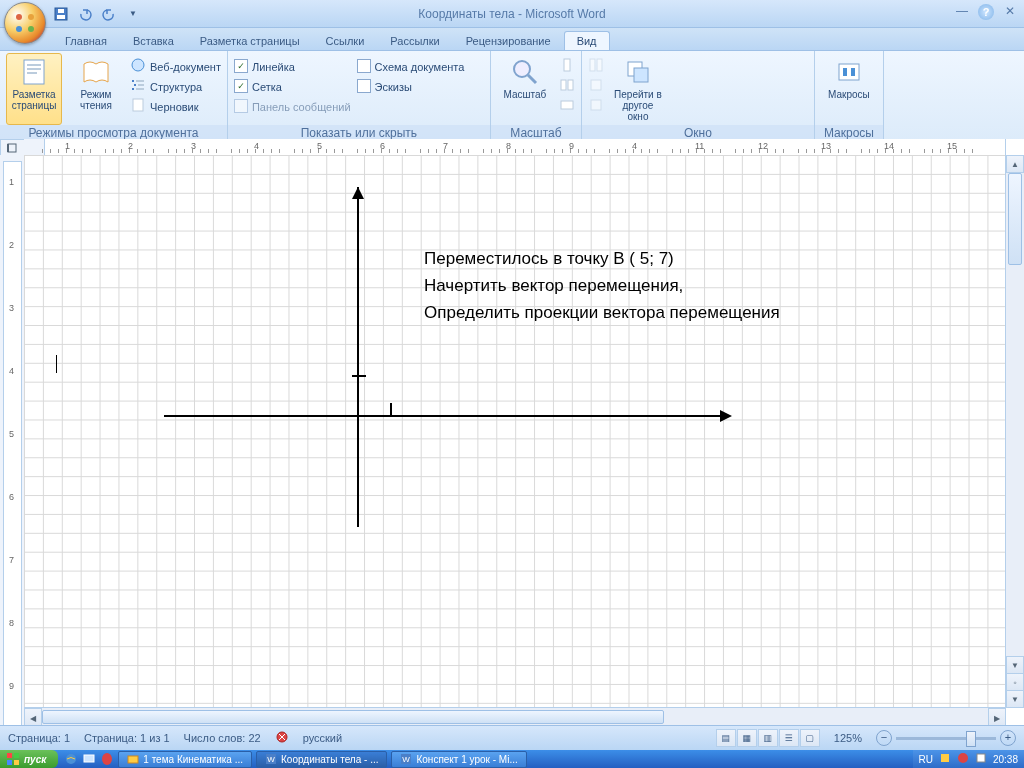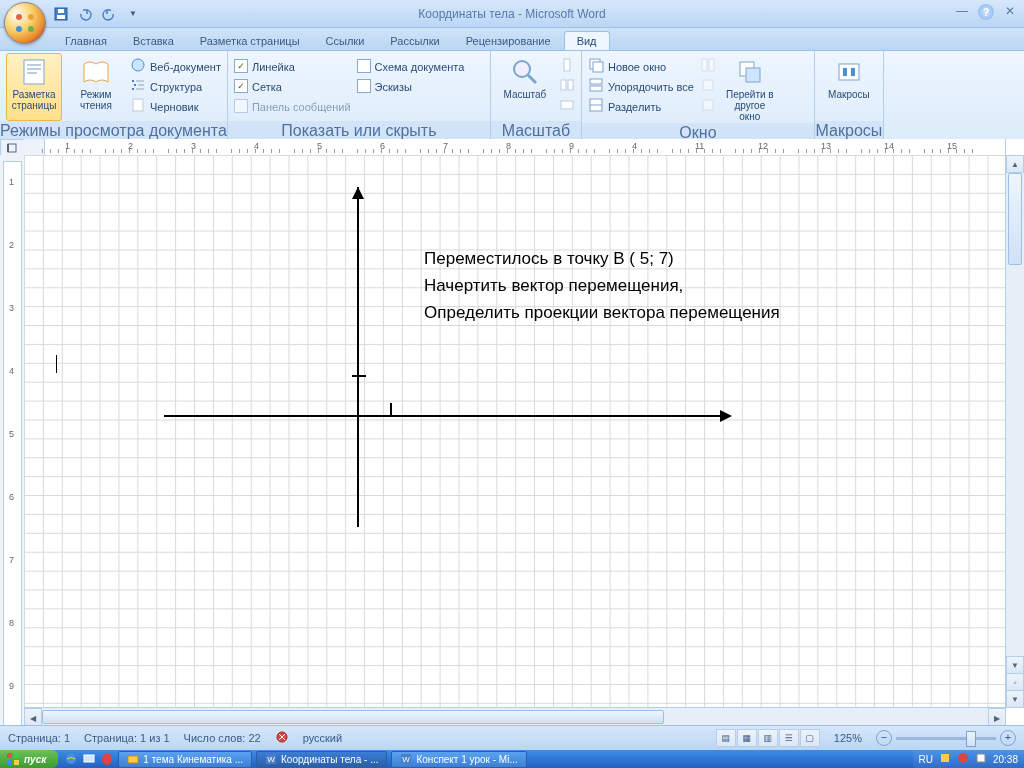--- a/index.html
+++ b/index.html
@@ -10,21 +10,21 @@
 .qat-btn{width:18px;height:18px;display:flex;align-items:center;justify-content:center;color:#3b5b84}
 .title{position:absolute;left:0;right:0;text-align:center;color:#567aa8;font-size:12px;pointer-events:none}
 .winctl{position:absolute;right:6px;top:4px;display:flex;gap:8px;color:#567aa8;font-size:12px}
 .winctl span{width:16px;text-align:center}
 .tabbar{height:22px;background:linear-gradient(#cfe3f7,#bad6f4);display:flex;align-items:flex-end;padding-left:52px;border-bottom:1px solid #9ec0e6}
 .tab{padding:3px 12px;color:#3b5b84;font-size:11px;border:1px solid transparent;border-bottom:none;border-radius:3px 3px 0 0}
 .tab.active{background:#eef6ff;border-color:#9ec0e6;color:#2a4b76}
 .ribbon{height:90px;background:linear-gradient(#eef6ff,#dcebfa);display:flex;border-bottom:1px solid #9ec0e6}
 .group{border-right:1px solid #b4cfeb;display:flex;flex-direction:column;padding:2px 6px 0}
 .group-body{flex:1;display:flex;gap:6px}
-.group-title{text-align:center;color:#4f709c;font-size:16px;padding:1px 0;background:rgba(200,220,245,.5);margin:0 -6px}
+.group-title{text-align:center;color:#4f709c;font-size:12px;padding:1px 0;background:rgba(200,220,245,.5);margin:0 -6px}
 .bigbtn{display:flex;flex-direction:column;align-items:center;justify-content:flex-start;width:54px;padding-top:2px;text-align:center;color:#2a4b76;border:1px solid transparent;border-radius:3px}
 .bigbtn.sel{background:linear-gradient(#fff1c2,#ffe08a);border-color:#e6b84c}
 .bigbtn .ic{width:32px;height:32px;margin-bottom:1px}
 .bigbtn .lbl{font-size:10px;line-height:11px}
 .smallcol{display:flex;flex-direction:column;justify-content:flex-start;gap:2px;padding-top:2px}
 .smallrow{display:flex;align-items:flex-end;gap:4px;color:#2a4b76;font-size:11px;height:18px;white-space:nowrap}
 .smallrow .ic{width:16px;height:16px;flex-shrink:0}
 .chk{width:12px;height:12px;border:1px solid #8aa8ce;background:#fff;display:inline-flex;align-items:center;justify-content:center;font-size:9px;color:#2b6b2b}
 .doc-area{position:absolute;top:139px;left:0;right:0;bottom:42px;background:#fff;overflow:hidden}
 .ruler-h{position:absolute;top:0;left:24px;right:18px;height:16px;background:#eef3fb;border-bottom:1px solid #b4cfeb}
@@ -221,43 +221,20 @@
               <rect x="2" y="4" width="12" height="8" fill="#fff" stroke="#bcd"></rect>
             </svg>
           </div>
       </div>
     </div>
     <div class="group-title">Масштаб</div>
   </div>
 
   <div class="group" style="width:220px">
     <div class="group-body">
-      <div class="smallcol">
-        <div class="smallrow">
-            <svg class="ic" viewBox="0 0 16 16">
-              <rect x="2" y="2" width="10" height="10" fill="#fff" stroke="#7fa3ce"></rect>
-              <rect x="5" y="5" width="10" height="10" fill="#fff" stroke="#7fa3ce"></rect>
-            </svg>
-            <span>Новое окно</span>
-          </div>
-        <div class="smallrow">
-            <svg class="ic" viewBox="0 0 16 16">
-              <rect x="2" y="2" width="12" height="5" fill="#fff" stroke="#7fa3ce"></rect>
-              <rect x="2" y="9" width="12" height="5" fill="#fff" stroke="#7fa3ce"></rect>
-            </svg>
-            <span>Упорядочить все</span>
-          </div>
-        <div class="smallrow">
-            <svg class="ic" viewBox="0 0 16 16">
-              <rect x="2" y="2" width="12" height="12" fill="#fff" stroke="#7fa3ce"></rect>
-              <line x1="2" y1="8" x2="14" y2="8" stroke="#7fa3ce"></line>
-            </svg>
-            <span>Разделить</span>
-          </div>
-      </div>
       <div class="smallcol" style="opacity:.5">
         <div class="smallrow">
             <svg class="ic" viewBox="0 0 16 16">
               <rect x="2" y="2" width="5" height="12" fill="#fff" stroke="#bcd"></rect>
               <rect x="9" y="2" width="5" height="12" fill="#fff" stroke="#bcd"></rect>
             </svg>
           </div>
         <div class="smallrow">
             <svg class="ic" viewBox="0 0 16 16">
               <rect x="3" y="3" width="10" height="10" fill="#fff" stroke="#bcd"></rect>

